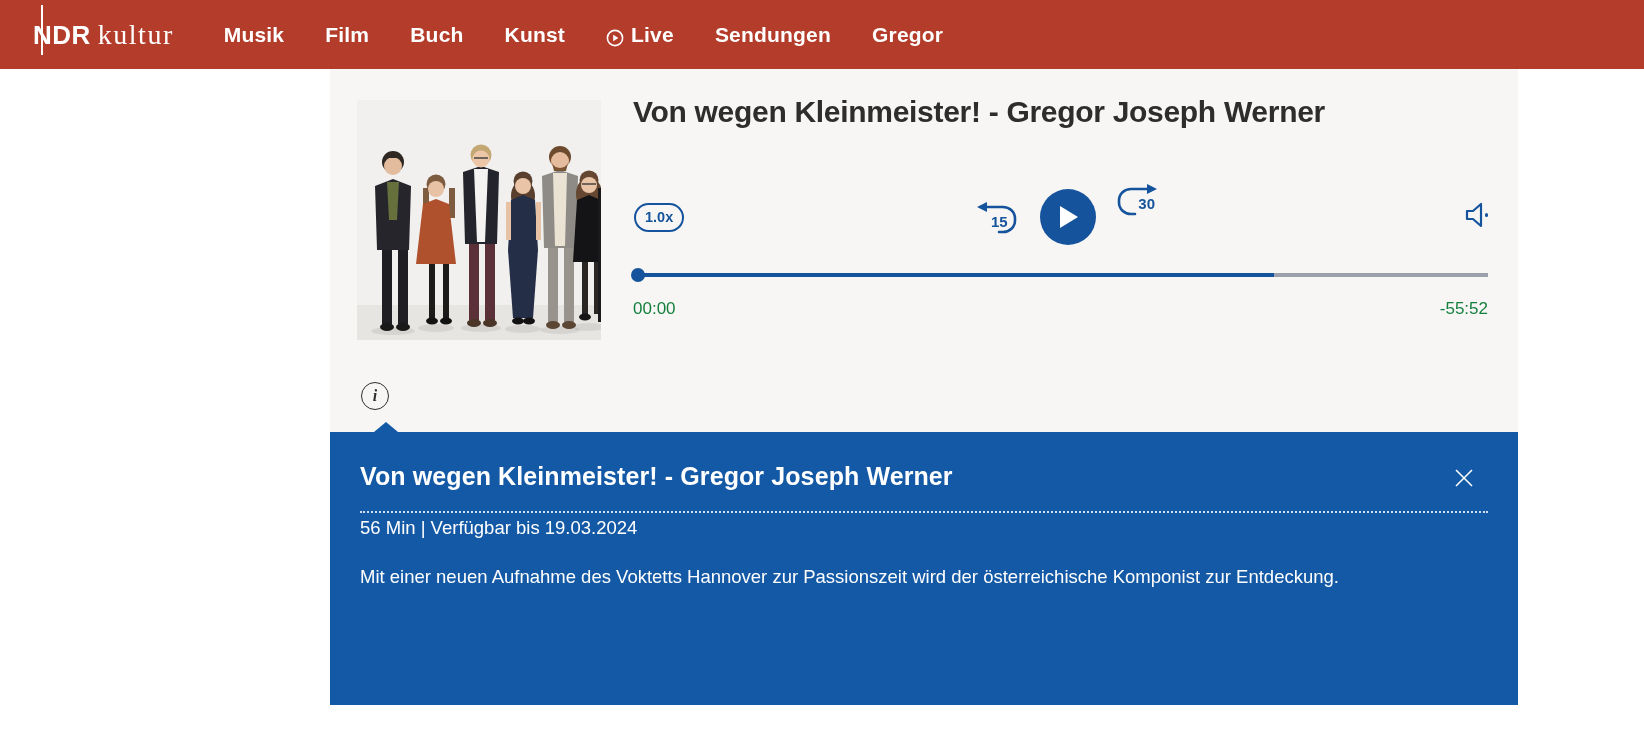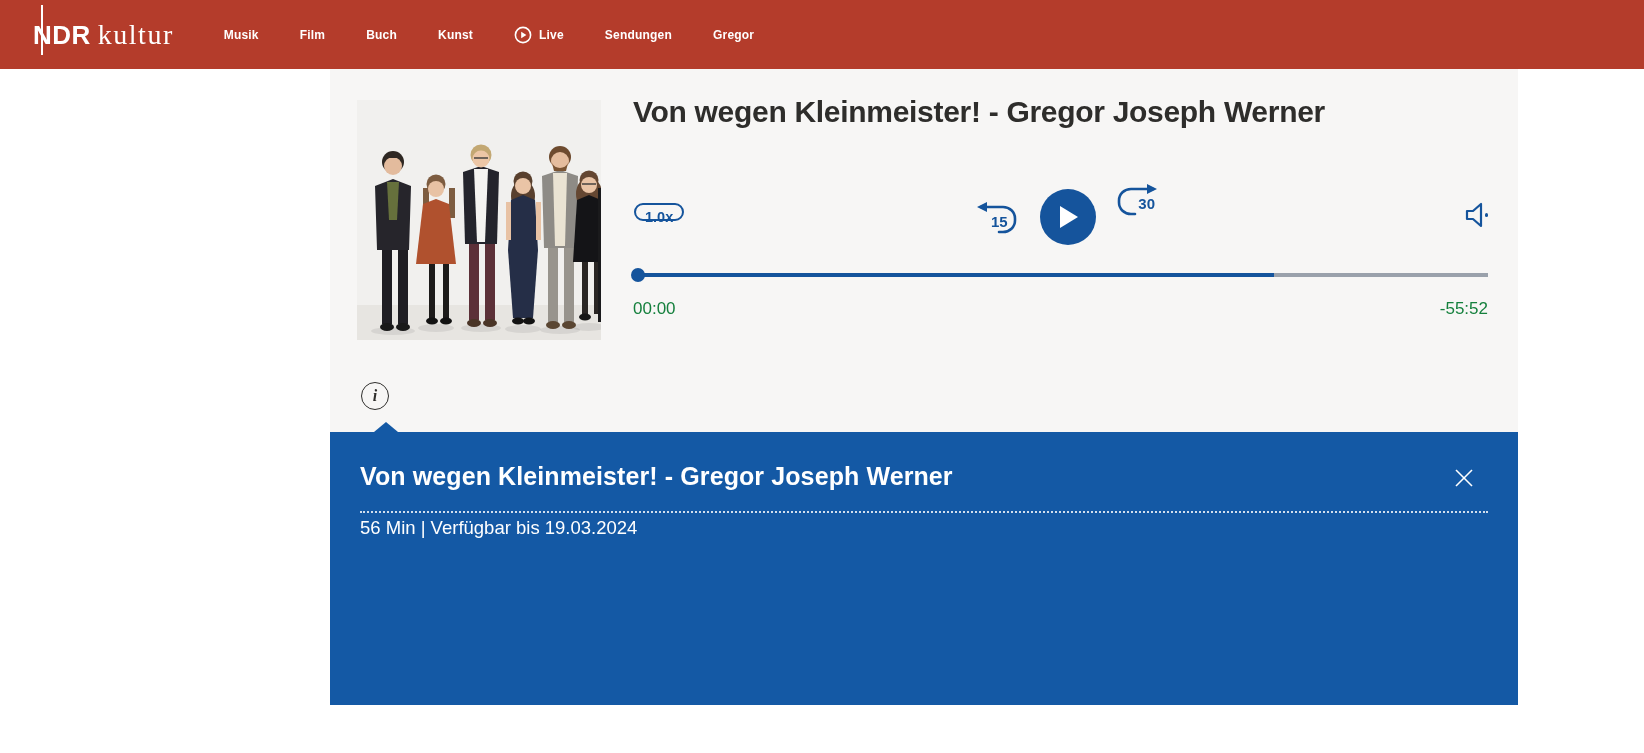--- a/index.html
+++ b/index.html
@@ -10,29 +10,29 @@
     --section-gray:#f7f6f5;--text-dark:#2e2d2b;
   }
   
   .nav{position:absolute;left:0;top:0;width:1644px;height:69px;
     background:var(--nav-red);display:flex;align-items:center;padding-left:33px;box-sizing:border-box;}
   .logo{position:relative;display:flex;align-items:baseline;color:#fff;margin-right:50px;cursor:pointer;}
   .logo-ndr{font-weight:700;font-size:26px;letter-spacing:.5px;}
   .logo-line{position:absolute;left:8px;top:-14px;width:2px;height:50px;background:#fff;}
   .logo-brand{font-size:28px;font-weight:400;margin-left:7px;letter-spacing:1.5px;font-family:Liberation Serif, serif;}
   .menu{display:flex;gap:41px;align-items:center;}
-  .menu-item{color:#fff;font-size:12px;font-weight:700;text-decoration:none;letter-spacing:.2px;cursor:pointer;}
-  .menu-item.live{display:flex;align-items:center;gap:7px;}
+  .menu-item{color:#fff;font-size:21px;font-weight:700;text-decoration:none;letter-spacing:.2px;cursor:pointer;}
+  .menu-item.live{display:flex;align-items:flex-end;gap:7px;}
   
   .player-section{position:absolute;left:330px;top:69px;width:1188px;height:363px;background:var(--section-gray);}
   .photo{position:absolute;left:27px;top:31px;width:244px;height:240px;overflow:hidden;}
   .player-title{position:absolute;left:303px;top:26px;width:870px;margin:0;
     font-size:30px;font-weight:700;color:var(--text-dark);letter-spacing:-.3px;white-space:nowrap;}
   button{font-family:inherit;cursor:pointer;}
-  .speed{position:absolute;left:304px;top:134px;height:18px;min-width:47px;
+  .speed{position:absolute;left:304px;top:134px;height:29px;min-width:47px;
     border:2px solid var(--accent-blue);border-radius:15px;background:transparent;
     color:var(--accent-blue);font-weight:700;font-size:14.5px;padding:0 9px;line-height:25px;}
   .skip{position:absolute;width:50px;height:42px;background:none;border:none;padding:0;}
   .skip.rewind{left:641px;top:131px;}
   .skip.forward{left:783px;top:113px;}
   .skip svg{position:absolute;left:0;top:0;}
   .skip-num{position:absolute;font-size:15px;font-weight:700;color:var(--accent-blue);top:13px;}
   .skip.rewind .skip-num{left:20px;}
   .skip.forward .skip-num{right:8px;}
   .play{position:absolute;left:710px;top:120px;width:56px;height:56px;border-radius:50%;
@@ -231,13 +231,14 @@
     <h2 class="panel-title">Von wegen Kleinmeister! - Gregor Joseph Werner</h2>
     <button class="close">
       <svg width="24" height="24" viewBox="0 0 24 24">
         <line x1="4" y1="4" x2="20" y2="20" stroke="#ffffff" stroke-width="1.6"></line>
         <line x1="20" y1="4" x2="4" y2="20" stroke="#ffffff" stroke-width="1.6"></line>
       </svg>
     </button>
   </div>
   <div class="dotted"></div>
   <p class="meta">56 Min | Verfügbar bis 19.03.2024</p>
+  <p class="desc">Mit einer neuen Aufnahme des Voktetts Hannover zur Passionszeit wird der österreichische Komponist zur Entdeckung.</p>
 </section>
 
 </body></html>

